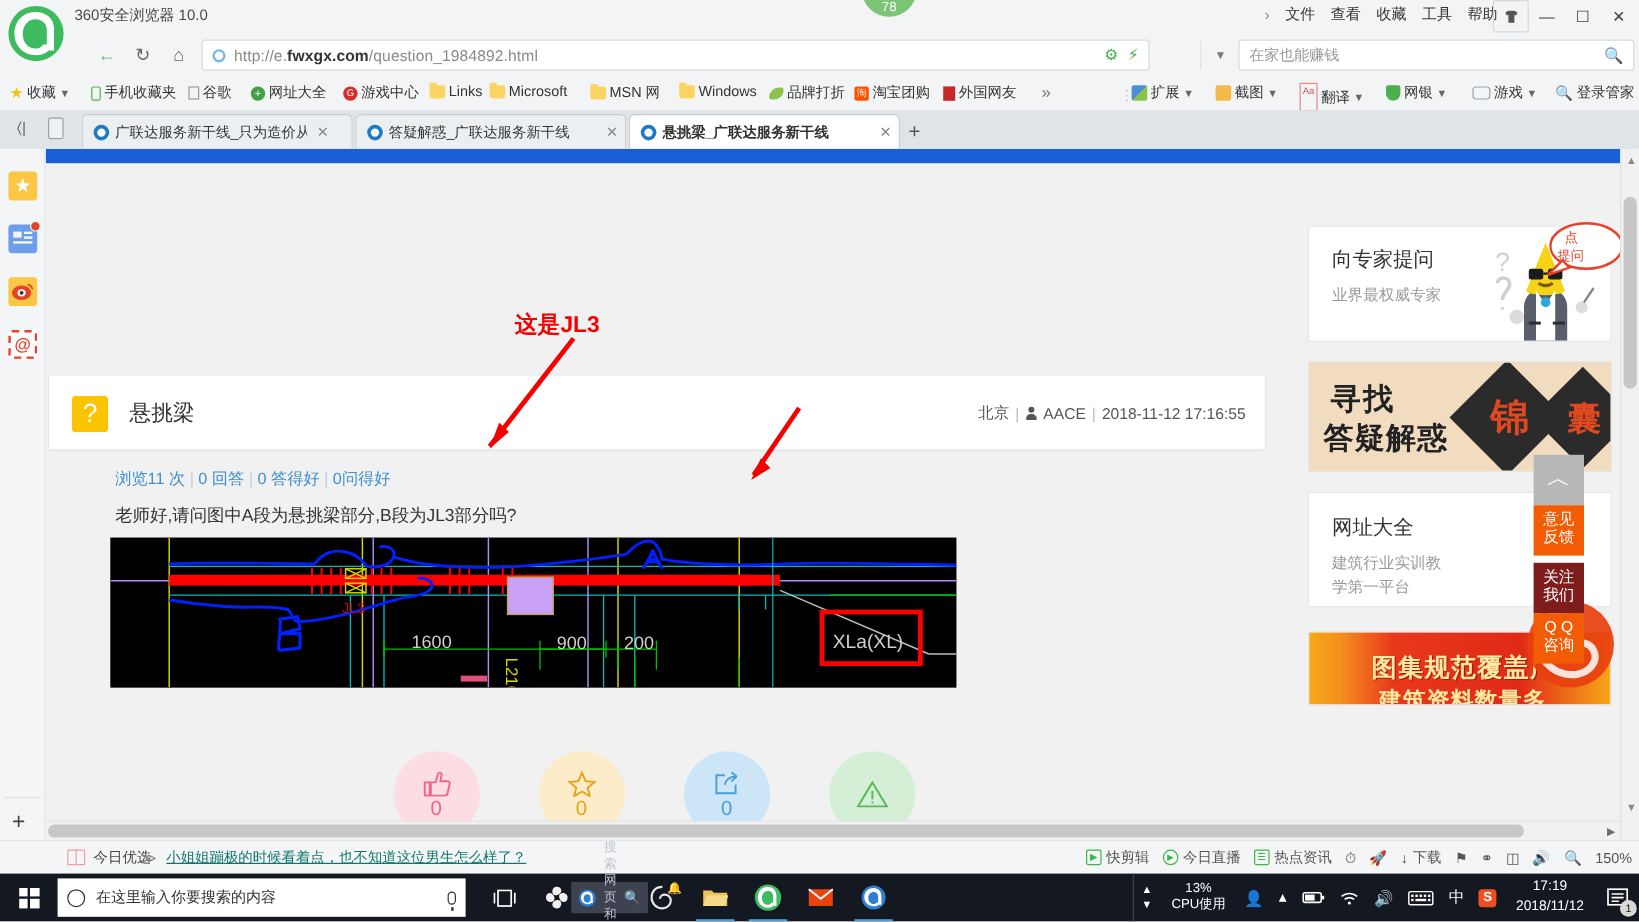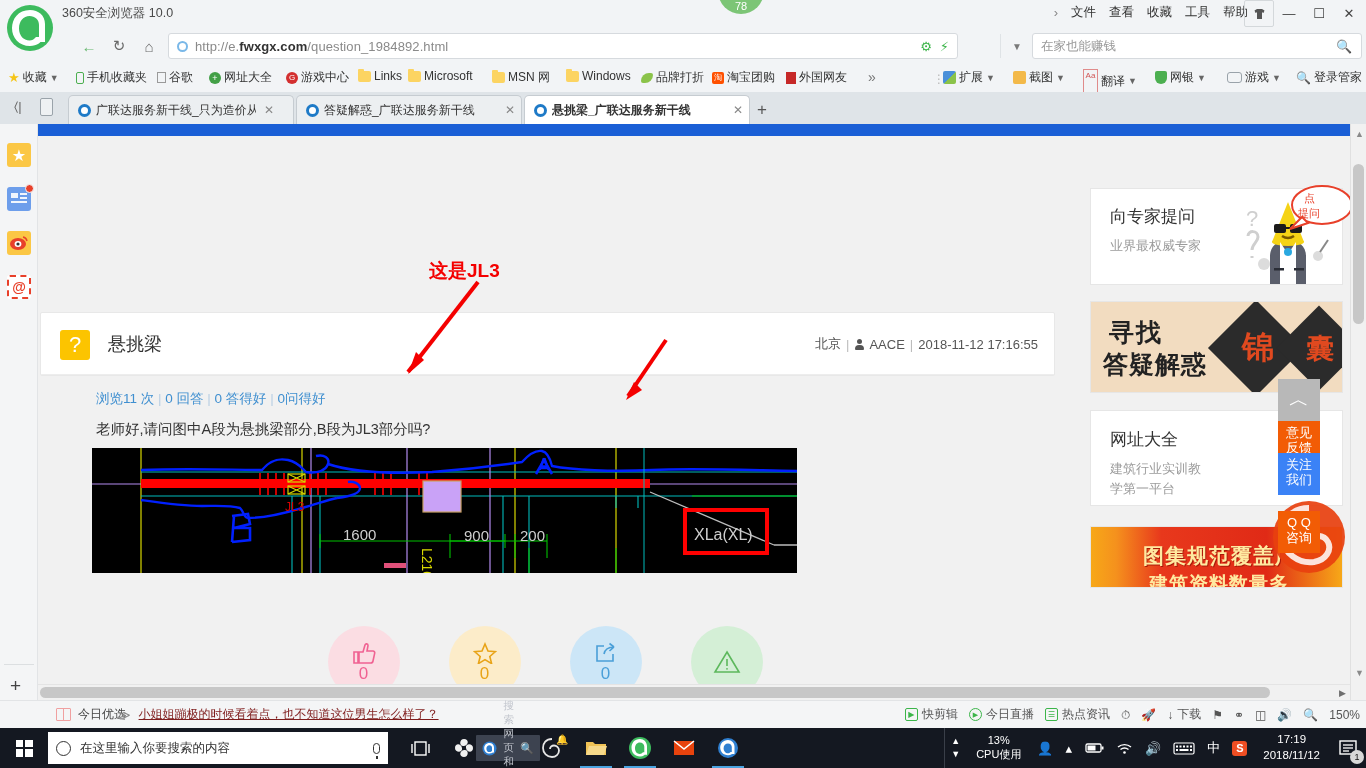--- a/index.html
+++ b/index.html
@@ -130,21 +130,21 @@
   .rb4 { position:absolute; left:0; top:338px; width:253px; height:62px; overflow:hidden;
          background:linear-gradient(90deg,#f7a818 0%,#f5911d 10%,#e8381c 28%,#e02a16 70%,#f7a818 100%);}
   .rb4 .bt{position:absolute;left:52px;top:15px;font-size:21px;font-weight:bold;color:#ffe9a0;letter-spacing:1px;
            text-shadow:1px 1px 0 #a81a08;}
   .rb4 .bt2{position:absolute;left:58px;top:44px;font-size:19px;font-weight:bold;color:#ffe9a0;letter-spacing:1px;}
 
   
   .fw { position:absolute; right:46px; width:42px; text-align:center; color:#fff; font-size:13px; line-height:1.18; z-index:40;}
   .fw-top { top:255px; height:42px; background:#b8b8b8; display:flex;align-items:center;justify-content:center; font-size:20px;}
   .fw-fb { top:297px; height:42px; background:#f25c05; padding-top:4px;}
-  .fw-follow { top:329px; height:42px; background:#3b82f6; padding-top:4px;}
+  .fw-follow { top:345px; height:42px; background:#7f1d1d; padding-top:4px;}
   .fw-qq { top:387px; height:42px; background:#f25c05; padding-top:4px;}
   .qq-swirl { position:absolute; right:18px; top:374px; width:78px; height:78px; z-index:35;}
 
   
   .pscroll { position:absolute; right:0; top:0; width:16px; height:576px; background:#f1f1f1; border-left:1px solid #e0e0e0;}
   .pscroll .thumb { position:absolute; left:2px; top:40px; width:11px; height:160px; background:#c7c7c7; border-radius:6px;}
   .pscroll .up { position:absolute; left:4px; top:5px; color:#8a8a8a; font-size:9px;}
   .pscroll .dn { position:absolute; left:4px; bottom:22px; color:#8a8a8a; font-size:9px;}
 
   
@@ -152,21 +152,21 @@
   .hscroll .hthumb{position:absolute;left:2px;top:2px;width:1230px;height:11px;background:#c7c7c7;border-radius:6px;}
   .hscroll .hr{position:absolute;right:4px;top:3px;color:#6e6e6e;font-size:9px;}
 
   
   .statusbar { position:absolute; left:0; top:700px; width:1366px; height:28px; background:#f4f5f6; border-top:1px solid #e2e4e6;
                display:flex; align-items:center; }
   .sb-left { position:absolute; left:8px; display:flex; align-items:center; gap:7px; font-size:12px; color:#444;margin-left:48px;}
   .gift { width:15px;height:13px;border:1.5px solid #f0a0a0; border-radius:1px; position:relative;}
   .gift:after{content:"";position:absolute;left:5.5px;top:-1.5px;width:1.5px;height:13px;background:#f0a0a0;}
   .sb-news { position:absolute; left:118px; display:flex; align-items:center; gap:8px; font-size:12px; color:#555;}
-  .sb-news .lnk { text-decoration:underline; color:#7f1d1d; }
+  .sb-news .lnk { text-decoration:underline; color:#0f766e; }
   .sb-right { position:absolute; right:6px; display:flex; align-items:center; gap:11px; font-size:12px; color:#555;}
   .sb-right .it { display:flex; align-items:center; gap:4px;}
   .grn-sq{width:13px;height:13px;border:1.4px solid #3cb54a;border-radius:2px;display:flex;align-items:center;justify-content:center;color:#3cb54a;font-size:8px;}
   .grn-ci{width:13px;height:13px;border:1.4px solid #3cb54a;border-radius:50%;display:flex;align-items:center;justify-content:center;color:#3cb54a;font-size:7px;}
 
   
   .taskbar { position:absolute; left:0; top:728px; width:1366px; height:40px; background:#141821; }
   .tb-start { position:absolute; left:0; top:0; width:48px; height:40px; display:flex;align-items:center;justify-content:center;}
   .winlogo { width:17px; height:17px; display:grid; grid-template-columns:1fr 1fr; grid-template-rows:1fr 1fr; gap:2px;}
   .winlogo i{background:#fff;display:block;}

